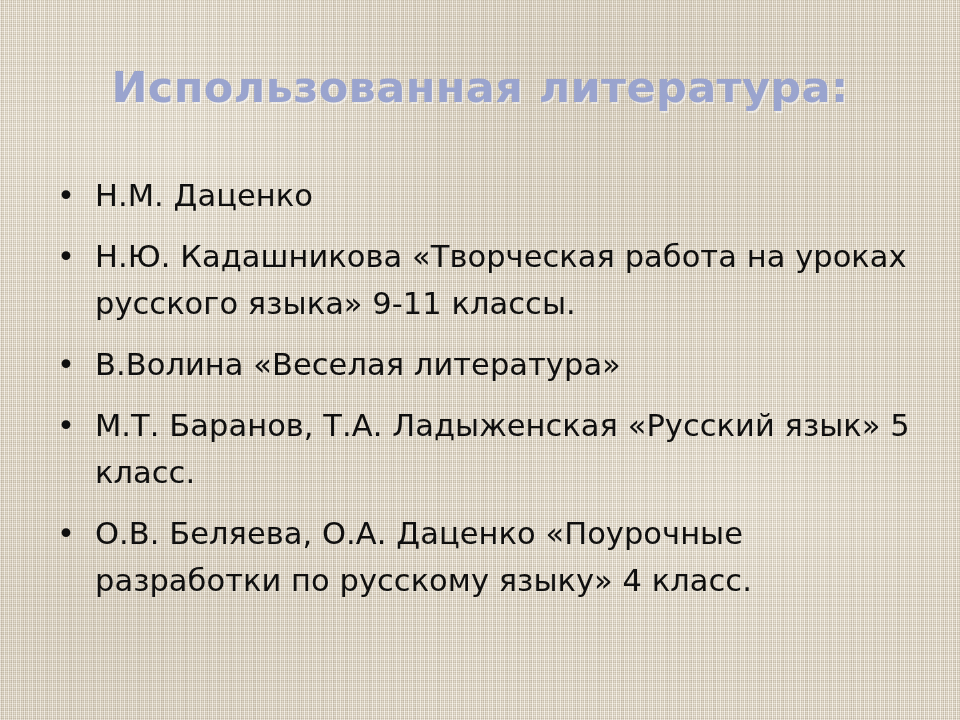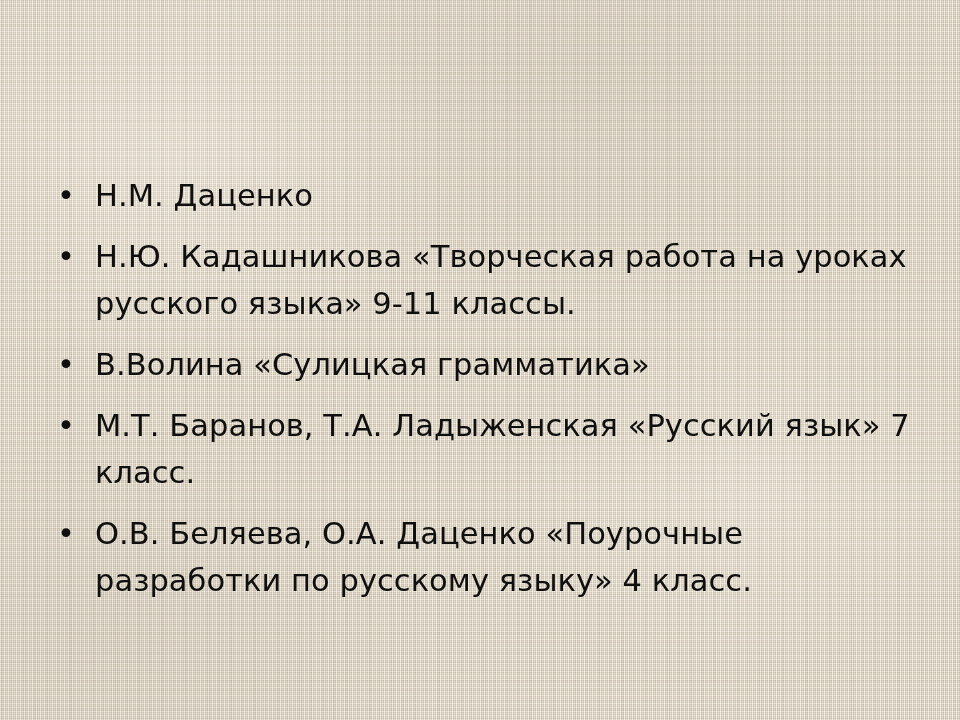--- a/index.html
+++ b/index.html
@@ -150,41 +150,42 @@
 </head>
 <body>
 
 <div class="slide">
 
   <div class="texture"></div>
   <div class="texture-blotch"></div>
 
   <div class="content">
 
+    <div class="slide-title">Использованная литература:</div>
 
     <div class="bullet-list">
 
       <div class="bullet-item">
         <span class="bullet-dot">•</span>
         <span class="bullet-text">Н.М. Даценко</span>
       </div>
 
       <div class="bullet-item">
         <span class="bullet-dot">•</span>
         <span class="bullet-text">Н.Ю. Кадашникова «Творческая работа на уроках русского языка» 9-11 классы.</span>
       </div>
 
       <div class="bullet-item">
         <span class="bullet-dot">•</span>
-        <span class="bullet-text">В.Волина «Сулицкая грамматика»</span>
+        <span class="bullet-text">В.Волина «Веселая литература»</span>
       </div>
 
       <div class="bullet-item">
         <span class="bullet-dot">•</span>
-        <span class="bullet-text">М.Т. Баранов, Т.А. Ладыженская «Русский язык» 7 класс.</span>
+        <span class="bullet-text">М.Т. Баранов, Т.А. Ладыженская «Русский язык» 5 класс.</span>
       </div>
 
       <div class="bullet-item">
         <span class="bullet-dot">•</span>
         <span class="bullet-text">О.В. Беляева, О.А. Даценко «Поурочные разработки по русскому языку» 4 класс.</span>
       </div>
 
     </div>
   </div>
 </div>

